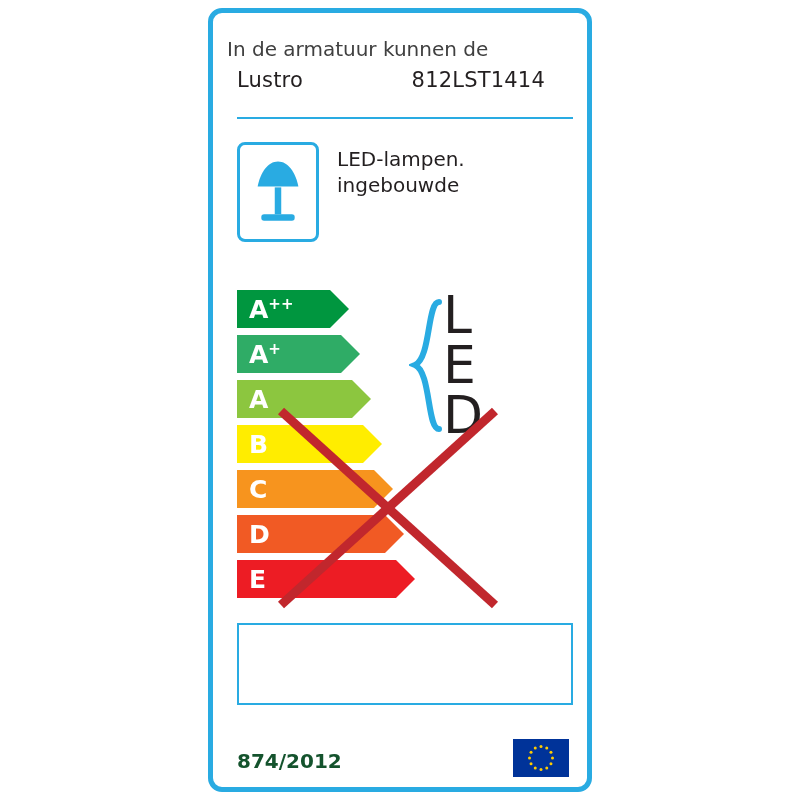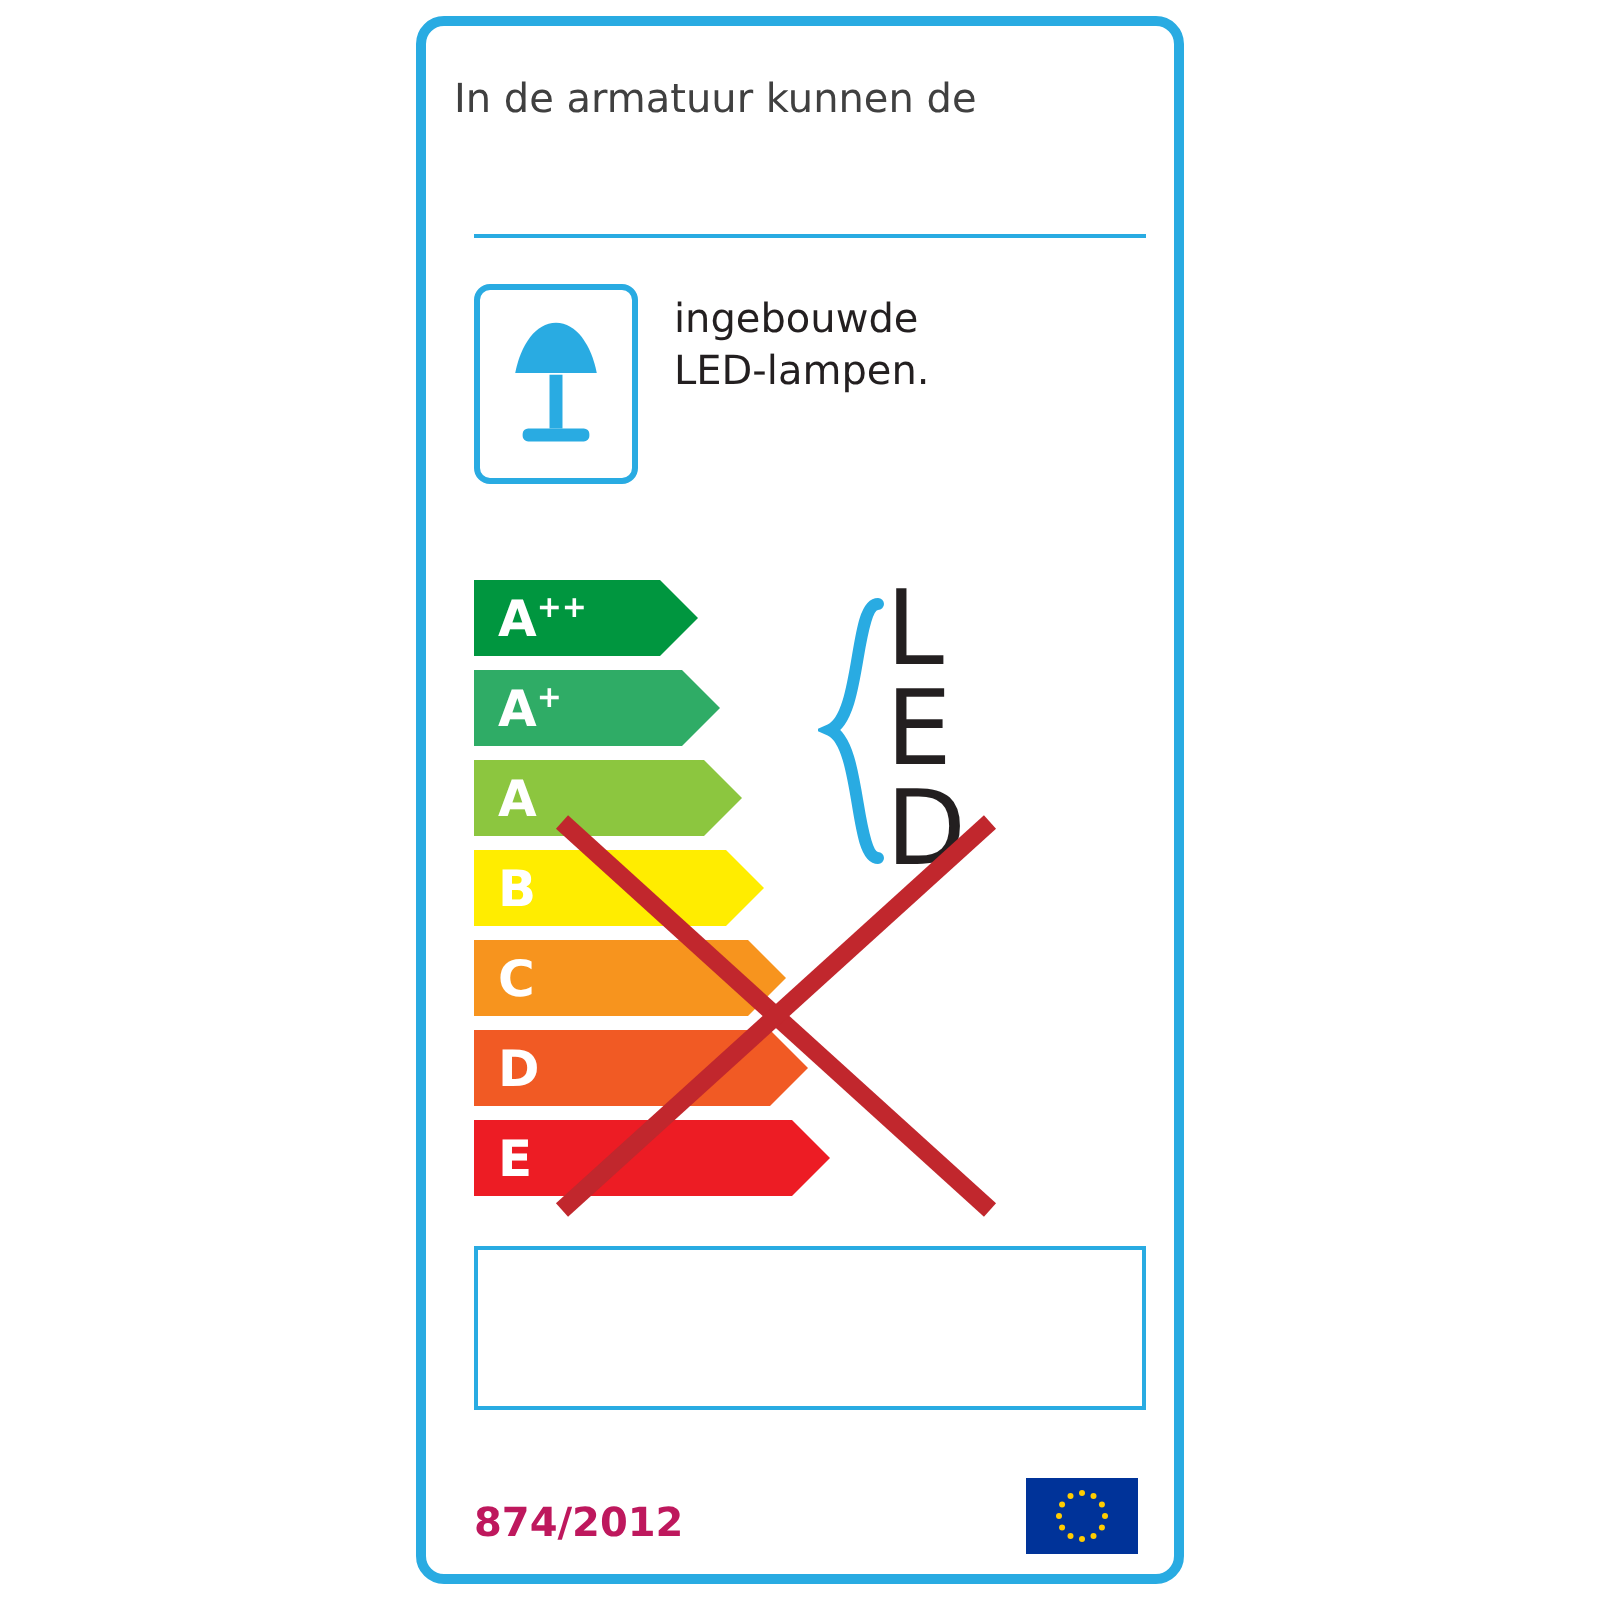--- a/index.html
+++ b/index.html
@@ -187,48 +187,52 @@
     color: #404040;
   }
 
   
   .reg-number {
     position: absolute;
     left: 24px;
     top: 736px;
     font-size: 20px;
     font-weight: bold;
-    color: #be185d;
+    color: #14532d;
   }
   .eu-flag {
     position: absolute;
     left: 300px;
     top: 726px;
     width: 56px;
     height: 38px;
   }
 </style>
 </head>
 <body>
 
 <div class="label-card">
 
+  <div class="header">
+    <span class="brand">Lustro</span>
+    <span class="model">812LST1414</span>
+  </div>
   <div class="header-rule"></div>
 
   <div class="lamp-box">
     <svg class="lamp-icon" viewBox="0 0 82 100">
       <path d="M41 17 C30 17 22 29 19 44 L63 44 C60 29 52 17 41 17 Z" fill="#29abe2"></path>
       <rect x="37.5" y="45" width="7" height="29" fill="#29abe2"></rect>
       <rect x="23" y="74" width="36" height="7" rx="3" fill="#29abe2"></rect>
     </svg>
   </div>
 
   <div class="notice">
+    <div>LED-lampen.</div>
     <div>ingebouwde</div>
-    <div>LED-lampen.</div>
   </div>
 
   <div class="scale">
       <div class="bar-row">
       <div class="bar">
         <div class="body" style="width: 93px; background: rgb(0, 150, 63);">
           <span class="bar-label">A<sup>++</sup></span>
         </div>
         <div class="tip" style="border-left: 19px solid rgb(0, 150, 63);"></div>
       </div>

